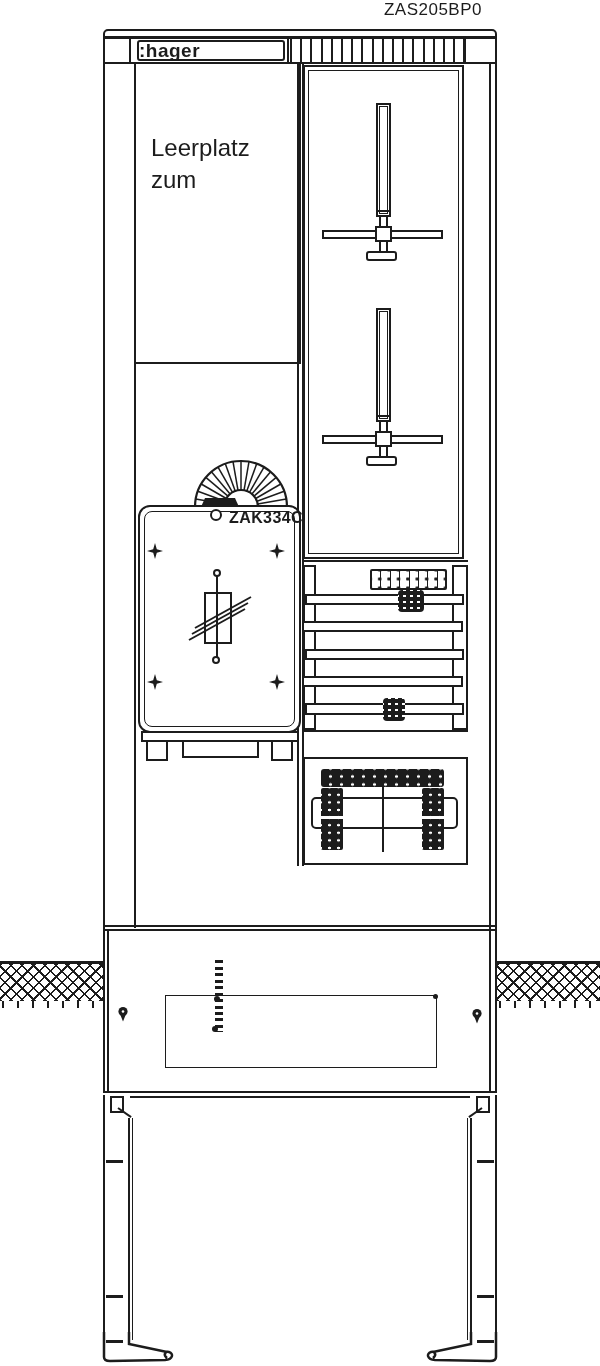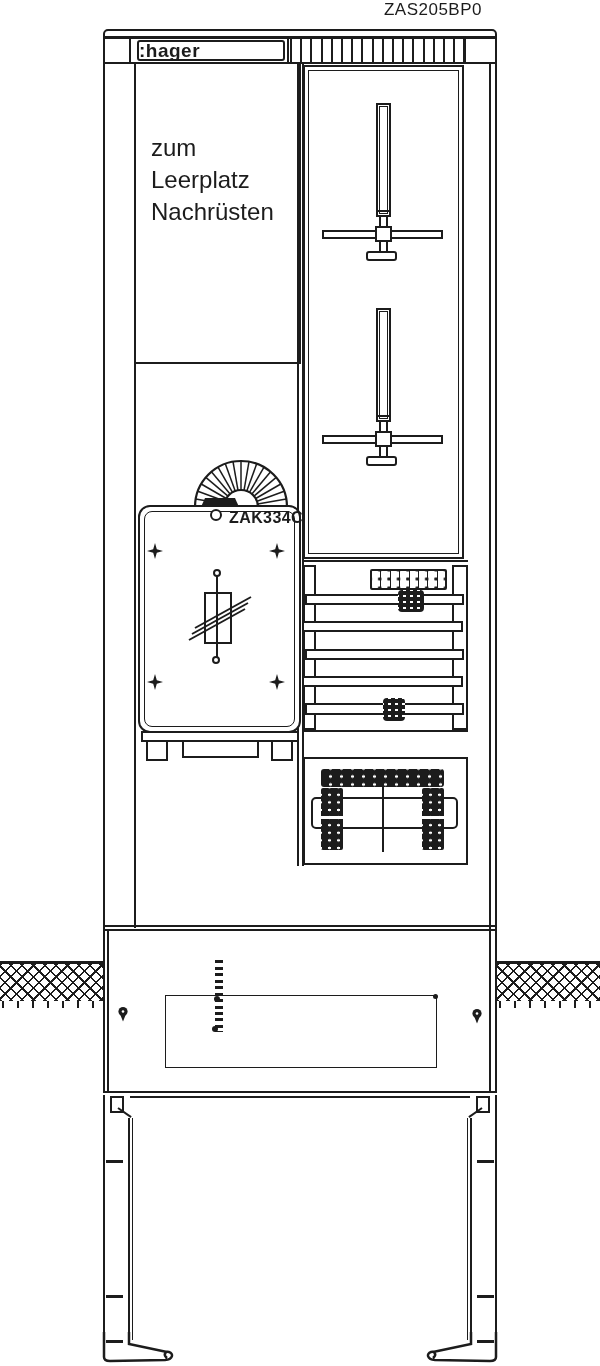--- a/index.html
+++ b/index.html
@@ -76,23 +76,22 @@
   <div class="ln" style="left:464px;top:37px;width:2px;height:27px;"></div>
 
   <div class="ln" style="left:103px;top:36px;width:2px;height:1057px;"></div>
   <div class="ln" style="left:495px;top:36px;width:2px;height:1057px;"></div>
   <div class="ln" style="left:134px;top:63px;width:2px;height:865px;"></div>
   <div class="ln" style="left:489px;top:63px;width:1.5px;height:1030px;"></div>
   <div class="ln" style="left:107px;top:931px;width:1.5px;height:161px;"></div>
 
   <div class="a" style="left:134px;top:63px;width:167px;height:301px;border-right:2px solid var(--ln);border-bottom:2px solid var(--ln);"></div>
   <div class="a txt3" style="left:151px;top:132px;font-size:24px;line-height:32px;">
+    <div>Leerplatz</div>
     <div>zum</div>
-    <div>Leerplatz</div>
-    <div>Nachrüsten</div>
   </div>
 
   <div class="ln" style="left:297px;top:63px;width:2px;height:803px;"></div>
   <div class="ln" style="left:302px;top:63px;width:2px;height:803px;"></div>
 
   <div class="b" style="left:303px;top:65px;width:161px;height:494px;"></div>
   <div class="b15" style="left:308px;top:70px;width:151px;height:484px;"></div>
 
   <div class="a" style="left:0;top:0;">
     <div class="a" style="left:379px;top:217px;width:9px;height:16px;border-left:2px solid var(--ln);border-right:2px solid var(--ln);"></div>

